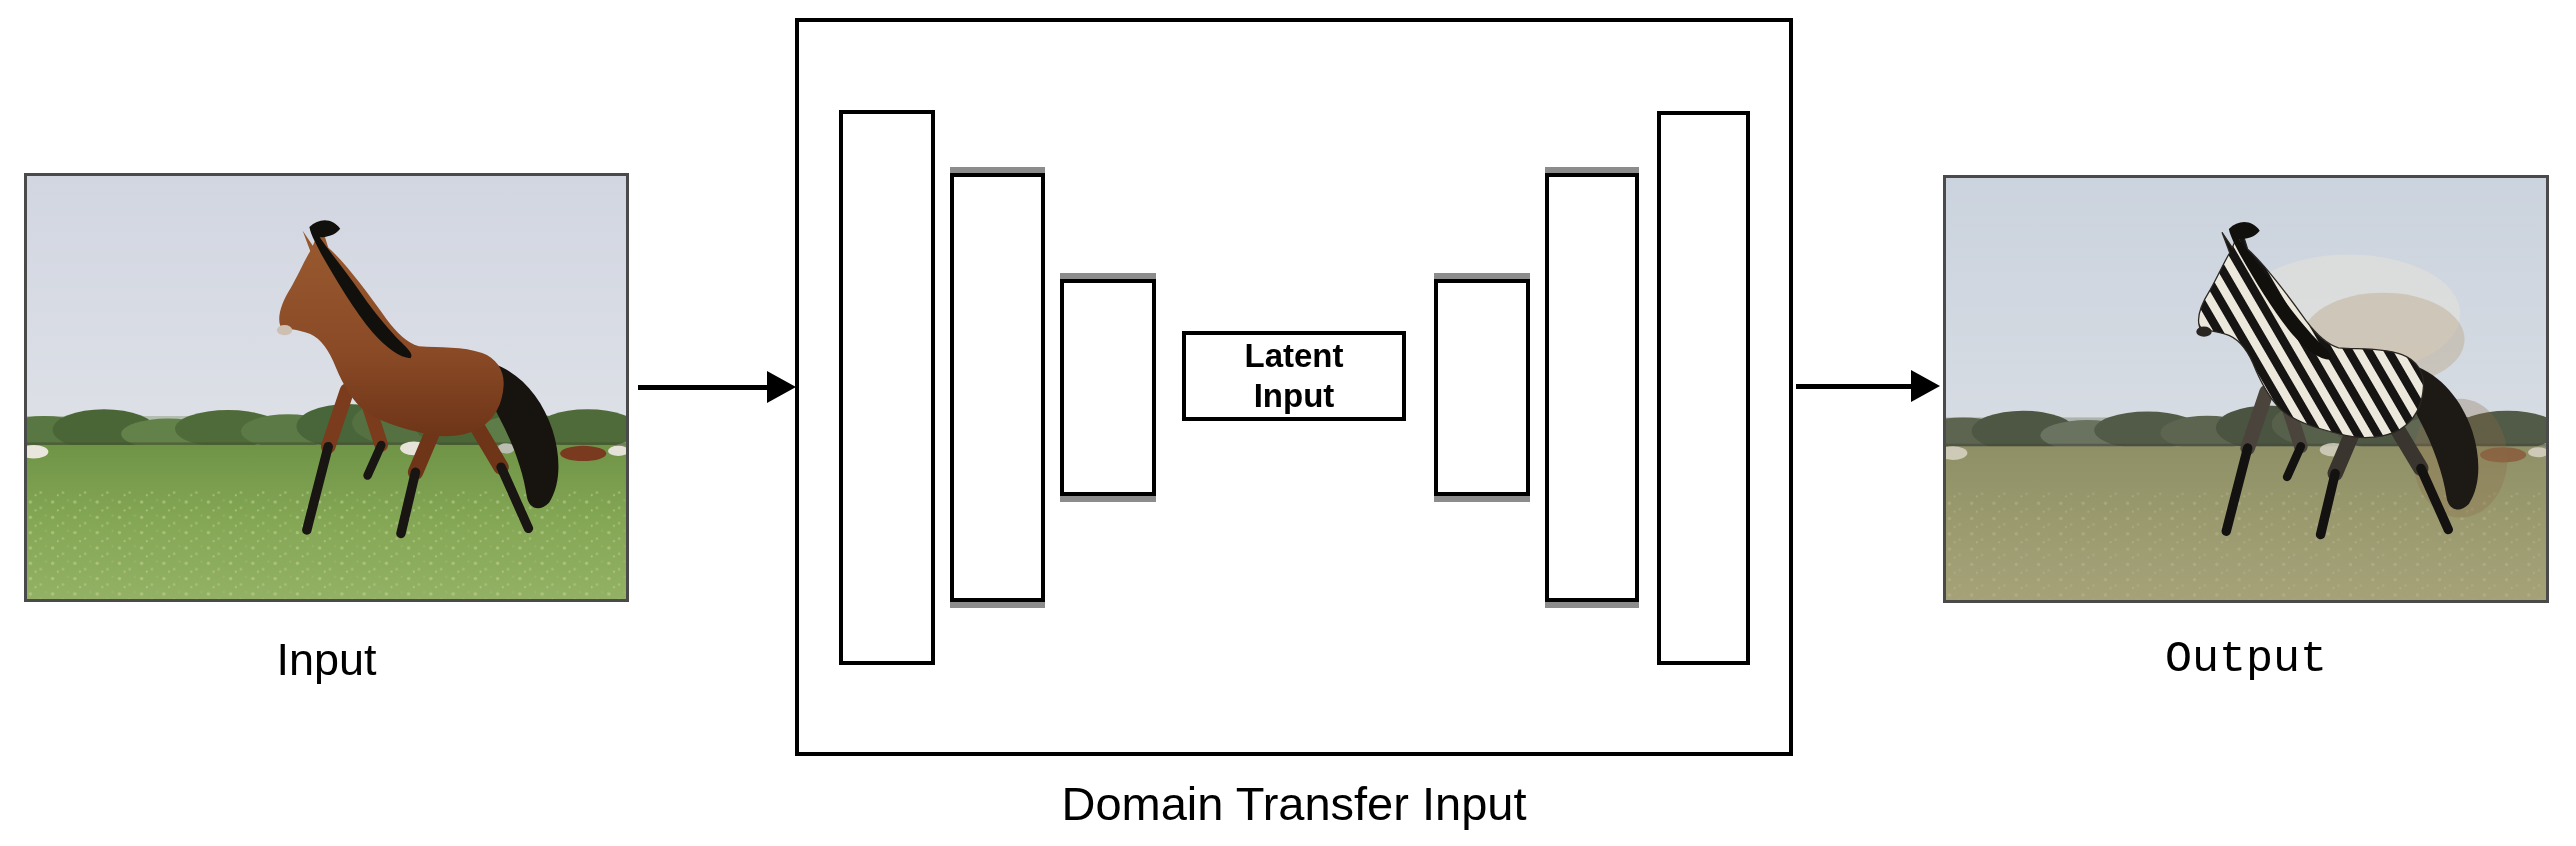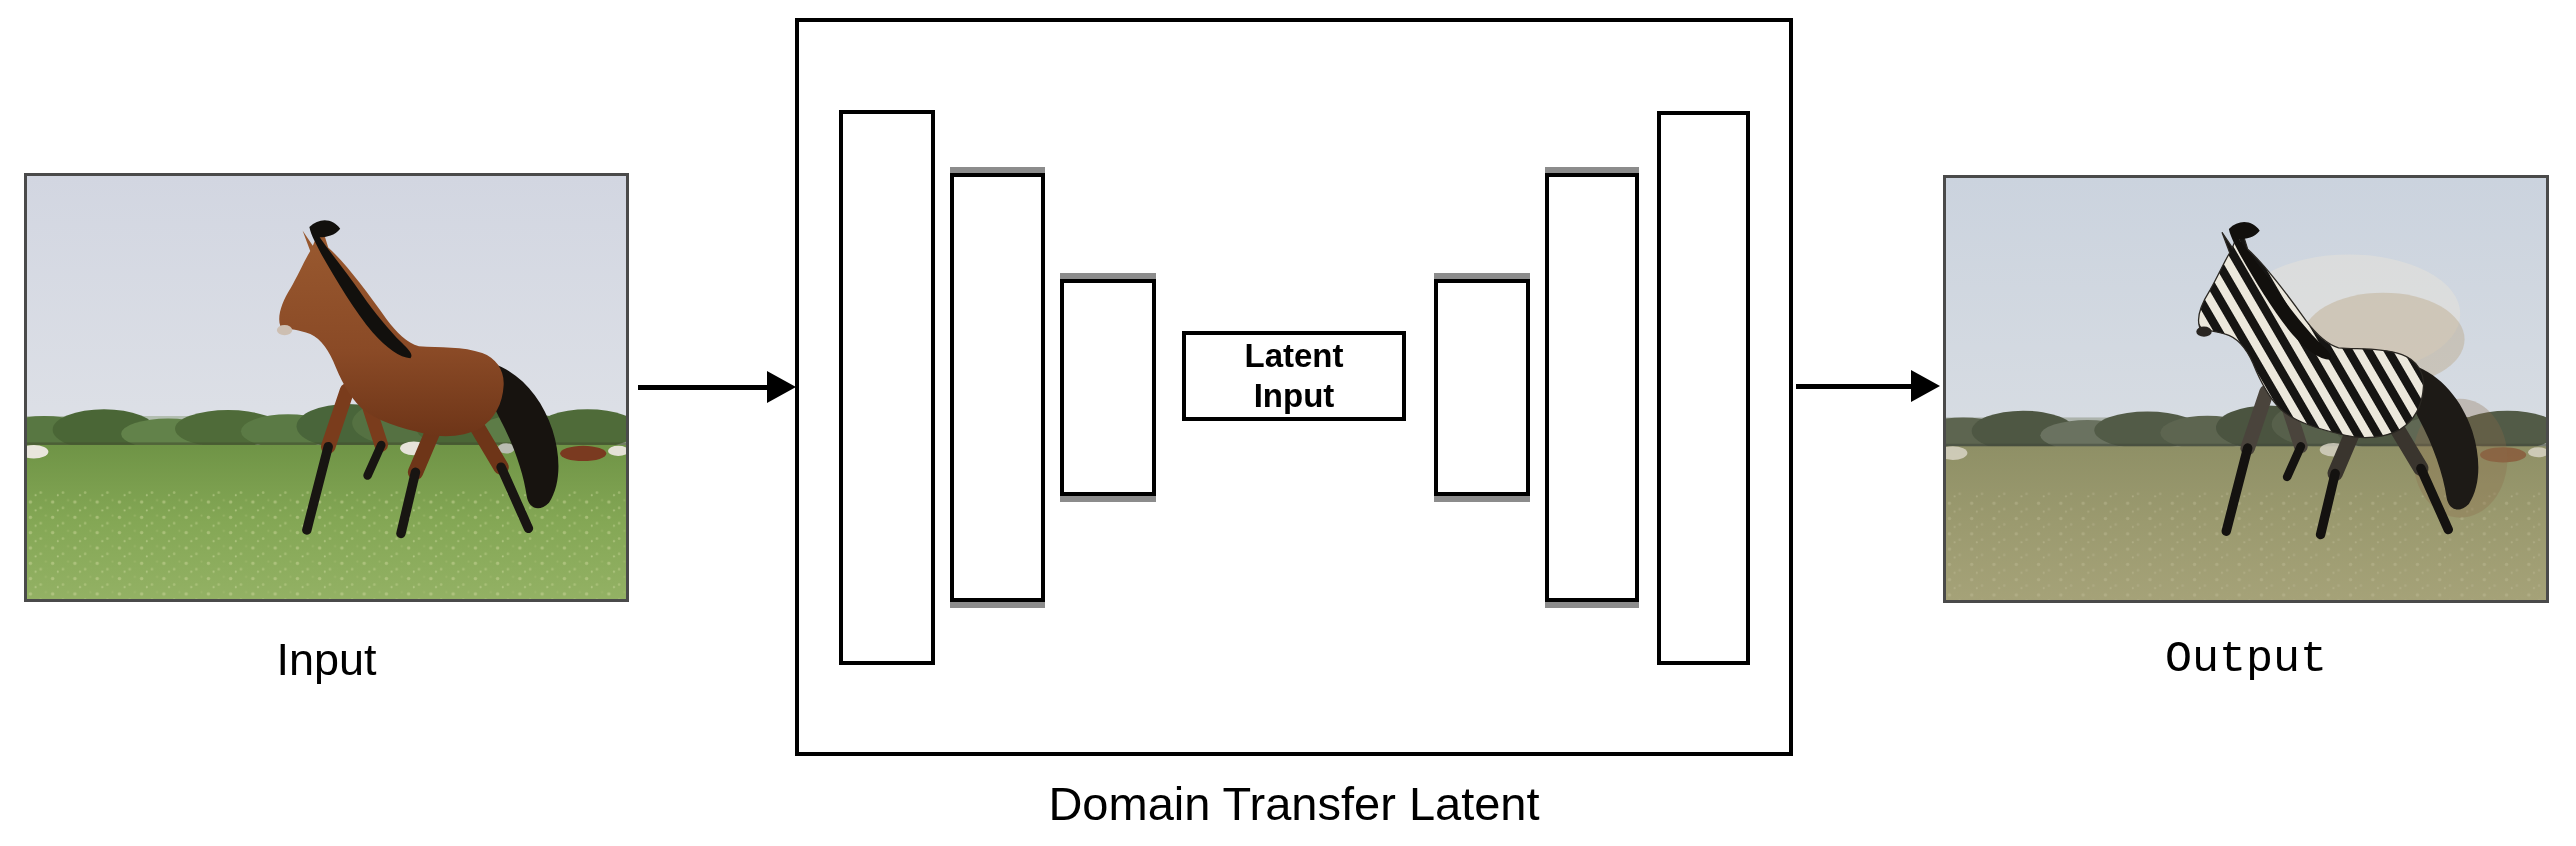--- a/index.html
+++ b/index.html
@@ -132,21 +132,21 @@
   <div class="layer shadowed" id="enc3"></div>
   <div class="layer" id="latent">
     <div>
       <div>Latent</div>
       <div>Input</div>
     </div>
   </div>
   <div class="layer shadowed" id="dec1"></div>
   <div class="layer shadowed" id="dec2"></div>
   <div class="layer" id="dec3"></div>
-  <div class="caption" id="model-caption">Domain Transfer Latent</div>
+  <div class="caption" id="model-caption">Domain Transfer Input</div>
 
   <div class="arrow-shaft" id="arrow2-shaft"></div>
   <div class="arrow-head" id="arrow2-head"></div>
 
   <div class="photo" id="output-photo">
     <svg viewBox="0 0 700 497" preserveAspectRatio="none" role="img" aria-label="The same scene after domain transfer: the horse is rendered with black-and-white zebra stripes, the grass and trees appear desaturated olive, with brownish translation artifacts around the animal.">
       <defs>
         <linearGradient id="out-sky" x1="0" y1="0" x2="0" y2="1">
           <stop offset="0" stop-color="#cbd3de"></stop>
             <stop offset="1" stop-color="#d8dde3"></stop>

